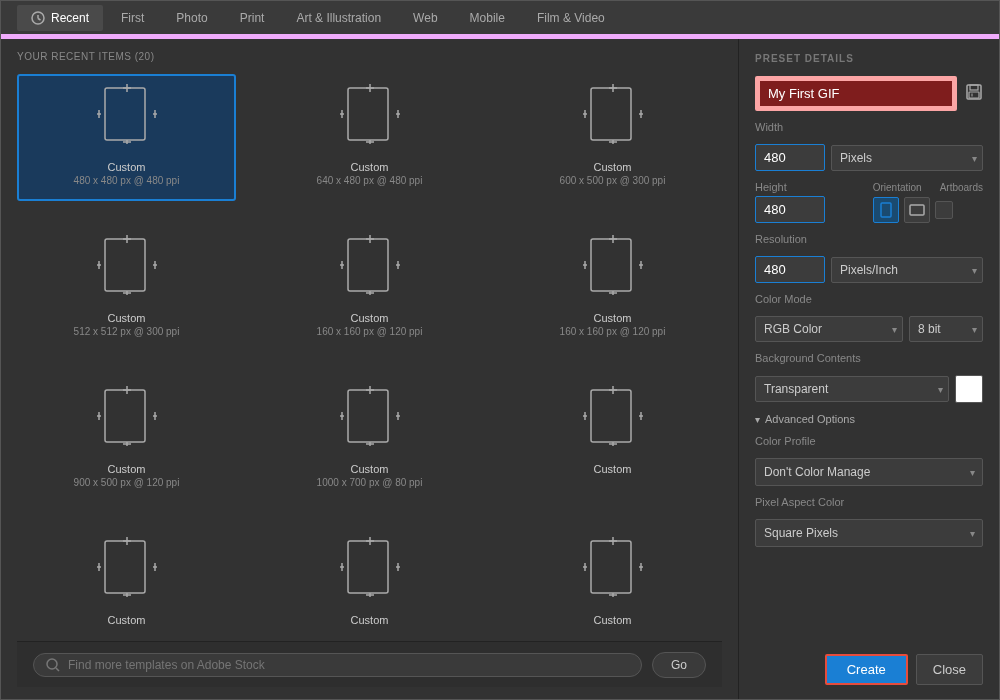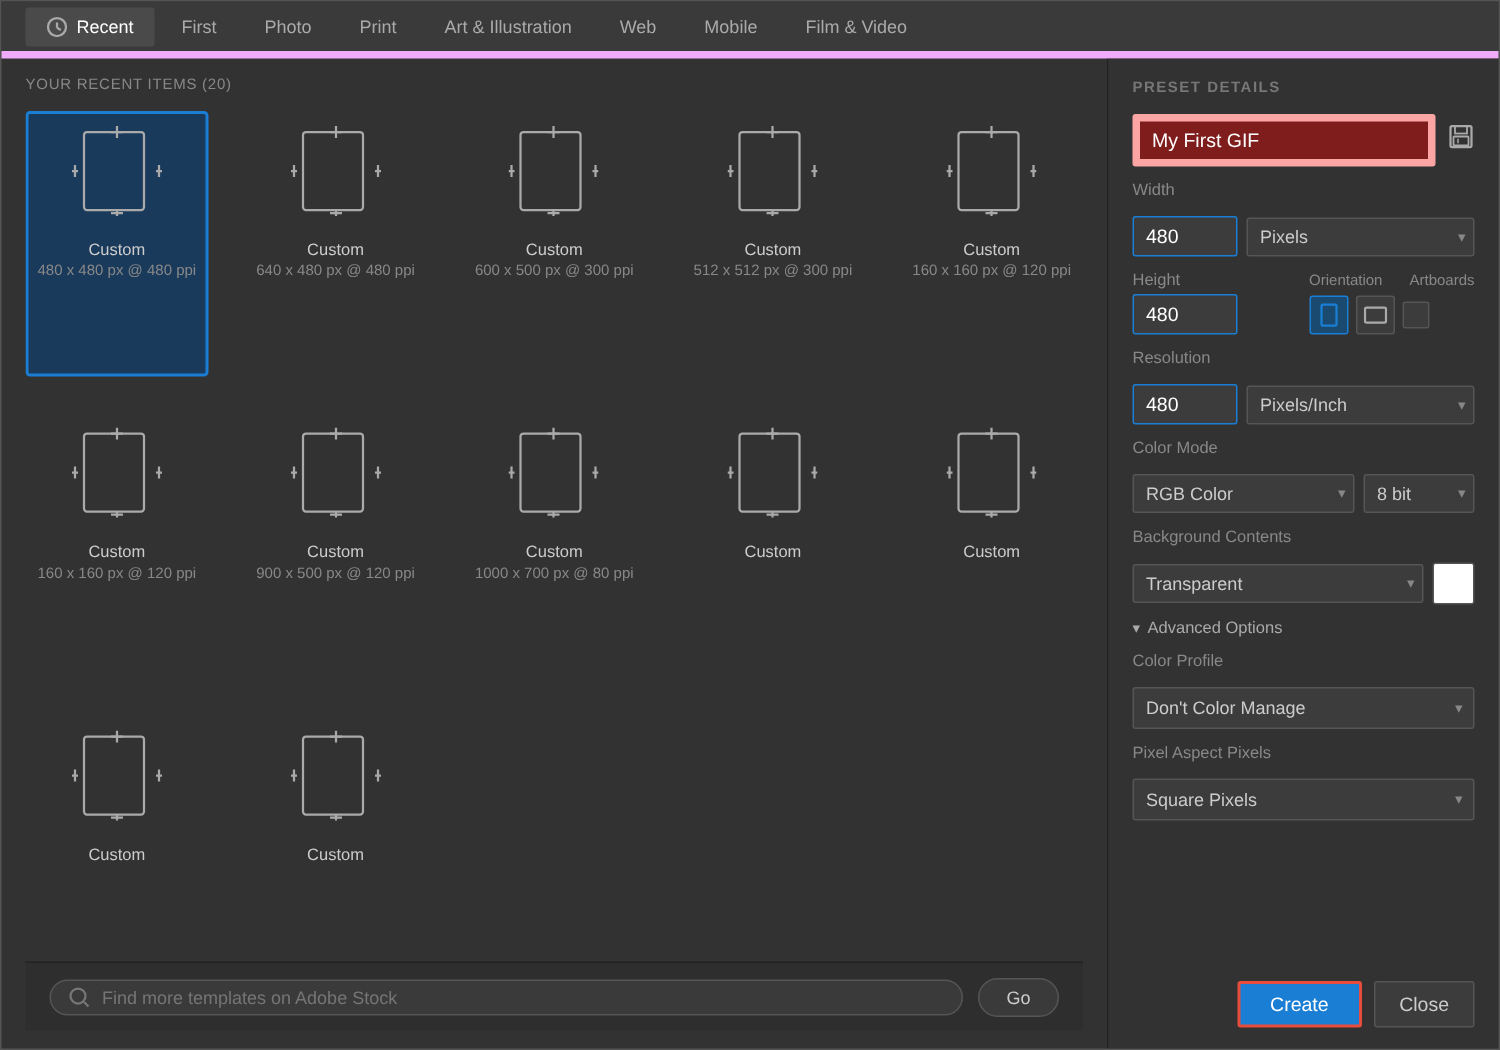--- a/index.html
+++ b/index.html
@@ -92,21 +92,21 @@
     .section-title {
       color: #888;
       font-size: 10px;
       font-weight: 400;
       letter-spacing: 0.5px;
       margin-bottom: 12px;
     }
 
     .items-grid {
       display: grid;
-      grid-template-columns: repeat(5, 1fr);
+      grid-template-columns: repeat(3, 1fr);
       gap: 24px;
       overflow-y: auto;
       flex: 1;
     }
 
     .items-grid::-webkit-scrollbar {
       width: 6px;
     }
     .items-grid::-webkit-scrollbar-track {
       background: #2a2a2a;
@@ -832,21 +832,21 @@
         <div class="full-select-wrapper">
           <select>
             <option>Don't Color Manage</option>
             <option>sRGB IEC61966-2.1</option>
           </select>
           <span class="select-arrow">▾</span>
         </div>
       </div>
 
       <div class="right-section">
-        <div class="field-label">Pixel Aspect Pixels</div>
+        <div class="field-label">Pixel Aspect Color</div>
         <div class="full-select-wrapper">
           <select>
             <option>Square Pixels</option>
             <option>D1/DV NTSC</option>
           </select>
           <span class="select-arrow">▾</span>
         </div>
       </div>
 
       <div style="display:flex;gap:8px;justify-content:flex-end;margin-top:auto;padding-top:12px;">

